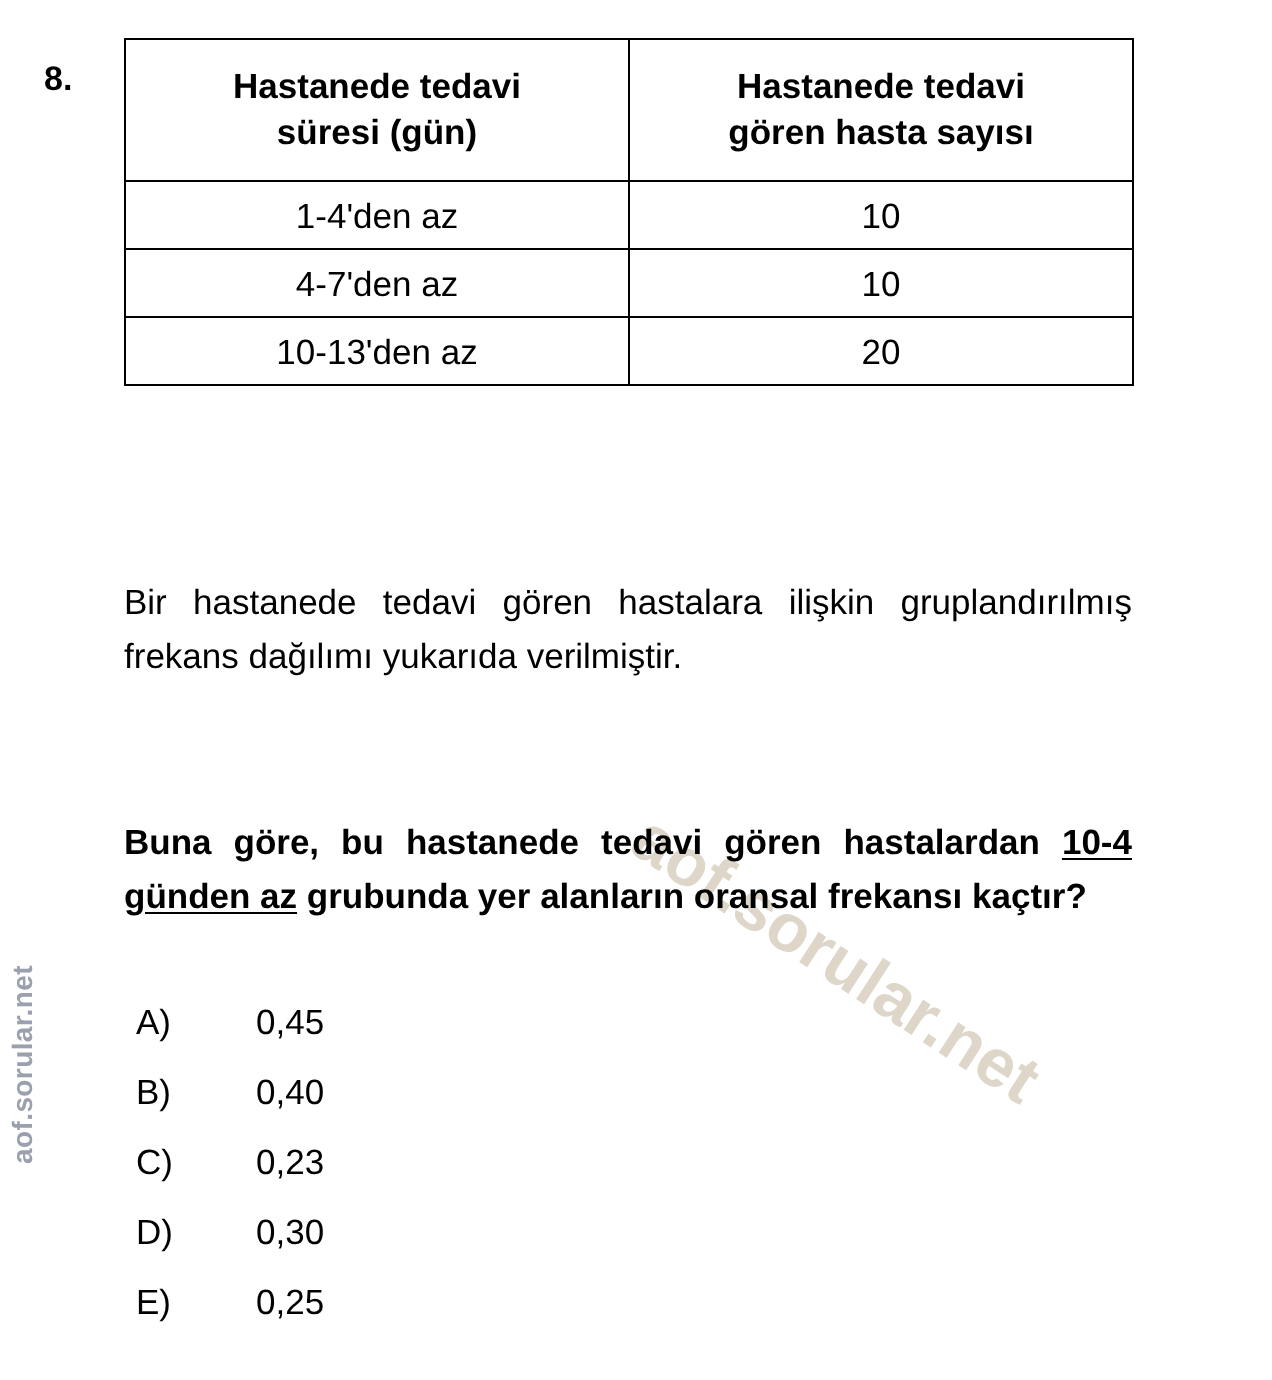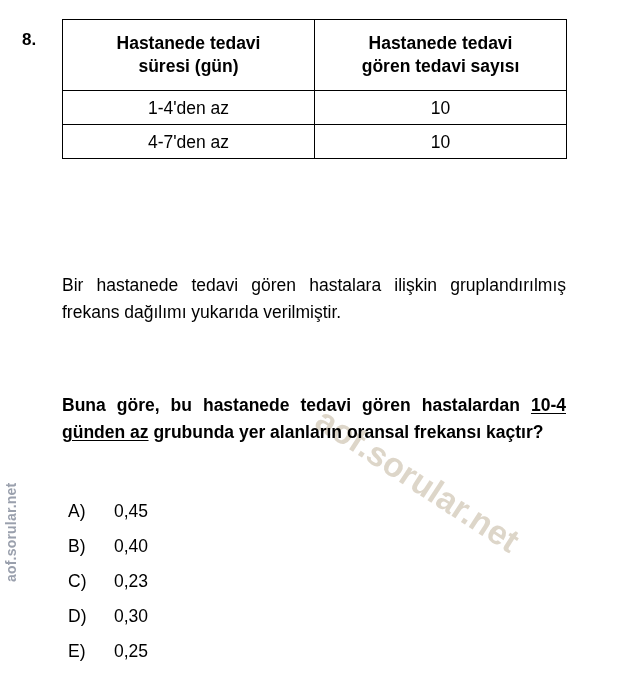--- a/index.html
+++ b/index.html
@@ -104,20 +104,21 @@
   
   .para {
     position: absolute;
     left: 62px;
     width: 504px;
     text-align: justify;
     text-justify: inter-word;
     font-size: 17.5px;
     line-height: 27px;
     z-index: 1;
+    margin-top: 16px;
   }
   #para-intro { top: 272px; }
   #para-question {
     top: 392px;
     font-weight: bold;
   }
   .u { text-decoration: underline; text-underline-offset: 2px; }
 
   
   #options {
@@ -136,20 +137,21 @@
   }
   .opt-letter {
     width: 52px;
     flex: 0 0 52px;
     text-align: left;
     padding-left: 6px;
     box-sizing: border-box;
   }
   .opt-value {
     text-align: center;
+    margin-left: 14px;
   }
 </style>
 </head>
 <body>
 
 <div id="wm-diag">aof.sorular.net</div>
 
 <div id="wm-side">aof.sorular.net</div>
 
 <div id="q-number">8.</div>
@@ -160,32 +162,36 @@
       <col class="c2">
     </colgroup>
   <thead>
     <tr>
       <th>
         <span>Hastanede tedavi</span><br>
         <span>süresi (gün)</span>
       </th>
       <th>
         <span>Hastanede tedavi</span><br>
-        <span>gören tedavi sayısı</span>
+        <span>gören hasta sayısı</span>
       </th>
     </tr>
   </thead>
   <tbody>
     <tr>
       <td>1-4'den az</td>
       <td>10</td>
     </tr>
     <tr>
       <td>4-7'den az</td>
       <td>10</td>
+    </tr>
+    <tr>
+      <td>10-13'den az</td>
+      <td>20</td>
     </tr>
   </tbody>
 </table>
 
 <div id="para-intro" class="para">Bir hastanede tedavi gören hastalara ilişkin gruplandırılmış frekans dağılımı yukarıda verilmiştir.</div>
 
 <div id="para-question" class="para">
   <span>Buna göre, bu hastanede tedavi gören hastalardan </span><span class="u">10-4</span><span> </span><span class="u">günden az</span><span> grubunda yer alanların oransal frekansı kaçtır?</span>
 </div>
 

